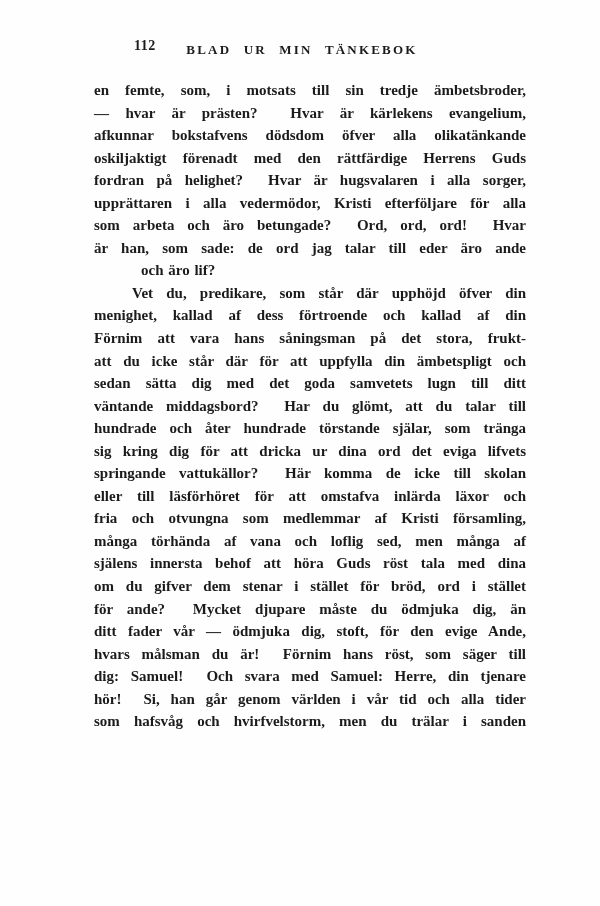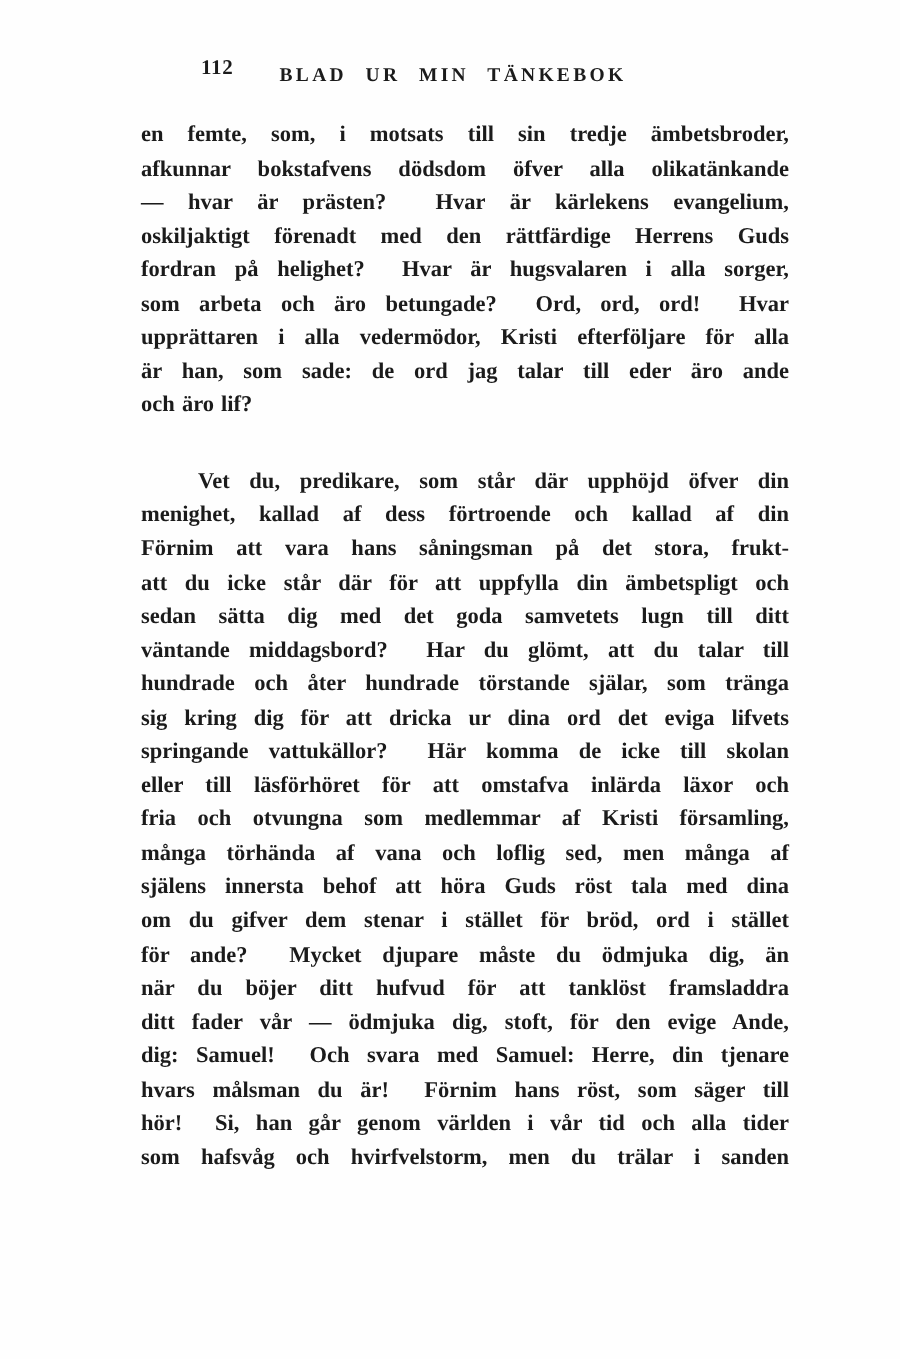--- a/index.html
+++ b/index.html
@@ -54,59 +54,58 @@
     font-size: 15px;
     font-weight: 700;
     text-align: justify;
     text-align-last: justify;
     white-space: normal;
     word-spacing: 1px;
   }
   .line.no-just {
     text-align: left;
     text-align-last: left;
+    margin-left: 47px;
   }
   .line.indent {
     text-indent: 38px;
-    margin-top: 28px;
   }
 </style>
 </head>
 <body>
 
 <div class="page">
   <div class="header">
     <span class="page-number">112</span>
     <span class="running-title">BLAD UR MIN TÄNKEBOK</span>
   </div>
   <div class="text-block">
       <div class="line">en femte, som, i motsats till sin tredje ämbetsbroder,</div>
+      <div class="line">— hvar är prästen?&nbsp; Hvar är kärlekens evangelium,</div>
       <div class="line">afkunnar bokstafvens dödsdom öfver alla olikatänkande</div>
-      <div class="line">— hvar är prästen?&nbsp; Hvar är kärlekens evangelium,</div>
       <div class="line">oskiljaktigt förenadt med den rättfärdige Herrens Guds</div>
       <div class="line">fordran på helighet?&nbsp; Hvar är hugsvalaren i alla sorger,</div>
+      <div class="line">upprättaren i alla vedermödor, Kristi efterföljare för alla</div>
       <div class="line">som arbeta och äro betungade?&nbsp; Ord, ord, ord!&nbsp; Hvar</div>
-      <div class="line">upprättaren i alla vedermödor, Kristi efterföljare för alla</div>
       <div class="line">är han, som sade: de ord jag talar till eder äro ande</div>
       <div class="line no-just">och äro lif?</div>
       <div class="line indent">Vet du, predikare, som står där upphöjd öfver din</div>
       <div class="line">menighet, kallad af dess förtroende och kallad af din</div>
       <div class="line">Förnim att vara hans såningsman på det stora, frukt-</div>
       <div class="line">att du icke står där för att uppfylla din ämbetspligt och</div>
       <div class="line">sedan sätta dig med det goda samvetets lugn till ditt</div>
       <div class="line">väntande middagsbord?&nbsp; Har du glömt, att du talar till</div>
       <div class="line">hundrade och åter hundrade törstande själar, som tränga</div>
       <div class="line">sig kring dig för att dricka ur dina ord det eviga lifvets</div>
       <div class="line">springande vattukällor?&nbsp; Här komma de icke till skolan</div>
       <div class="line">eller till läsförhöret för att omstafva inlärda läxor och</div>
       <div class="line">fria och otvungna som medlemmar af Kristi församling,</div>
       <div class="line">många törhända af vana och loflig sed, men många af</div>
       <div class="line">själens innersta behof att höra Guds röst tala med dina</div>
       <div class="line">om du gifver dem stenar i stället för bröd, ord i stället</div>
       <div class="line">för ande?&nbsp; Mycket djupare måste du ödmjuka dig, än</div>
-      <div class="line">när du böjer ditt hufvud för att tanklöst framsladdra</div>
       <div class="line">ditt fader vår — ödmjuka dig, stoft, för den evige Ande,</div>
+      <div class="line">hvars målsman du är!&nbsp; Förnim hans röst, som säger till</div>
       <div class="line">dig: Samuel!&nbsp; Och svara med Samuel: Herre, din tjenare</div>
-      <div class="line">hvars målsman du är!&nbsp; Förnim hans röst, som säger till</div>
       <div class="line">hör!&nbsp; Si, han går genom världen i vår tid och alla tider</div>
       <div class="line">som hafsvåg och hvirfvelstorm, men du trälar i sanden</div>
     </div>
 </div>
 
 </body></html>

